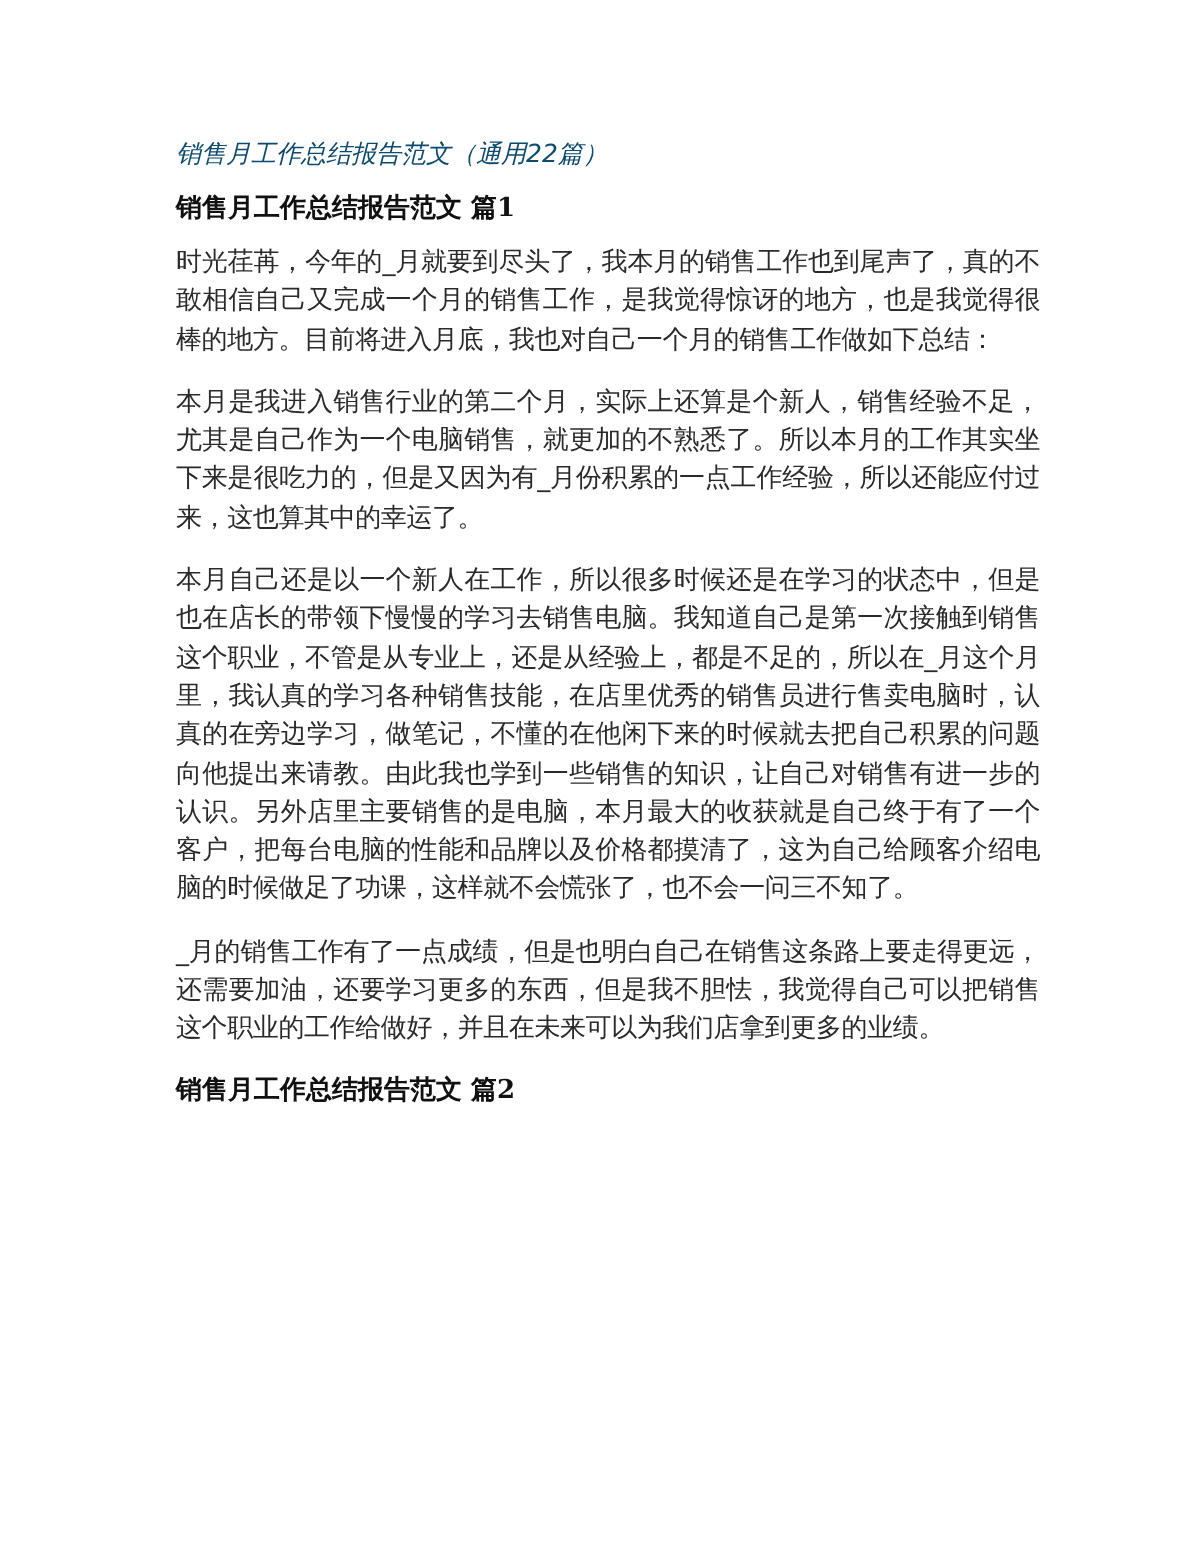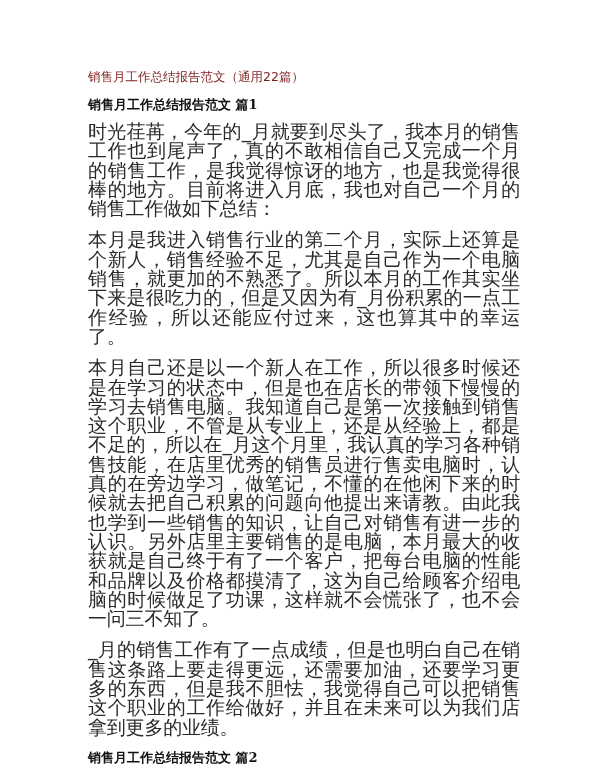--- a/index.html
+++ b/index.html
@@ -1,22 +1,22 @@
 <!DOCTYPE html>
 <html><head>
 <meta charset="utf-8">
 <style>
   html, body { margin:0; padding:0; background:#ffffff; }
   body { width:600px; height:776px; overflow:hidden; position:relative; color:#222; }
   .page { position:absolute; left:88px; top:68px; width:432px; }
   .print { font-family:"Liberation Serif", "DejaVu Serif", serif; font-size:11px; color:#333; margin:0 0 16px 0; line-height:16px; }
   .title { font-family:"DejaVu Sans", sans-serif; font-size:17px; text-align:center; margin:0 0 14px 0; line-height:22px; color:#111; font-weight:normal; }
-  .subtitle { font-family:"DejaVu Sans", sans-serif; font-size:12.5px; margin:0 0 10px 0; line-height:18px; color:#7f1d1d; }
+  .subtitle { font-family:"DejaVu Sans", sans-serif; font-size:12.5px; margin:0 0 10px 0; line-height:18px; color:#0c4a6e;font-style:italic; }
   .section-heading { font-family:"DejaVu Serif", serif; font-size:13px; font-weight:bold; margin:0 0 8px 0; line-height:18px; color:#111; }
-  .para { font-family:"DejaVu Sans", sans-serif; font-size:19px; line-height:19.3px; margin:0 0 12px 0; color:#2a2a2a; text-align:justify; letter-spacing:-0.2px; }
+  .para { font-family:"DejaVu Sans", sans-serif; font-size:13px; line-height:19.3px; margin:0 0 12px 0; color:#2a2a2a; text-align:justify; letter-spacing:-0.2px; }
 </style>
 </head>
 <body>
 
 <div class="page">
   <div class="subtitle">销售月工作总结报告范文（通用22篇）</div>
 
   <div>
     <h2 class="section-heading">销售月工作总结报告范文 篇1</h2>
     <p class="para">时光荏苒，今年的_月就要到尽头了，我本月的销售工作也到尾声了，真的不敢相信自己又完成一个月的销售工作，是我觉得惊讶的地方，也是我觉得很棒的地方。目前将进入月底，我也对自己一个月的销售工作做如下总结：</p>

